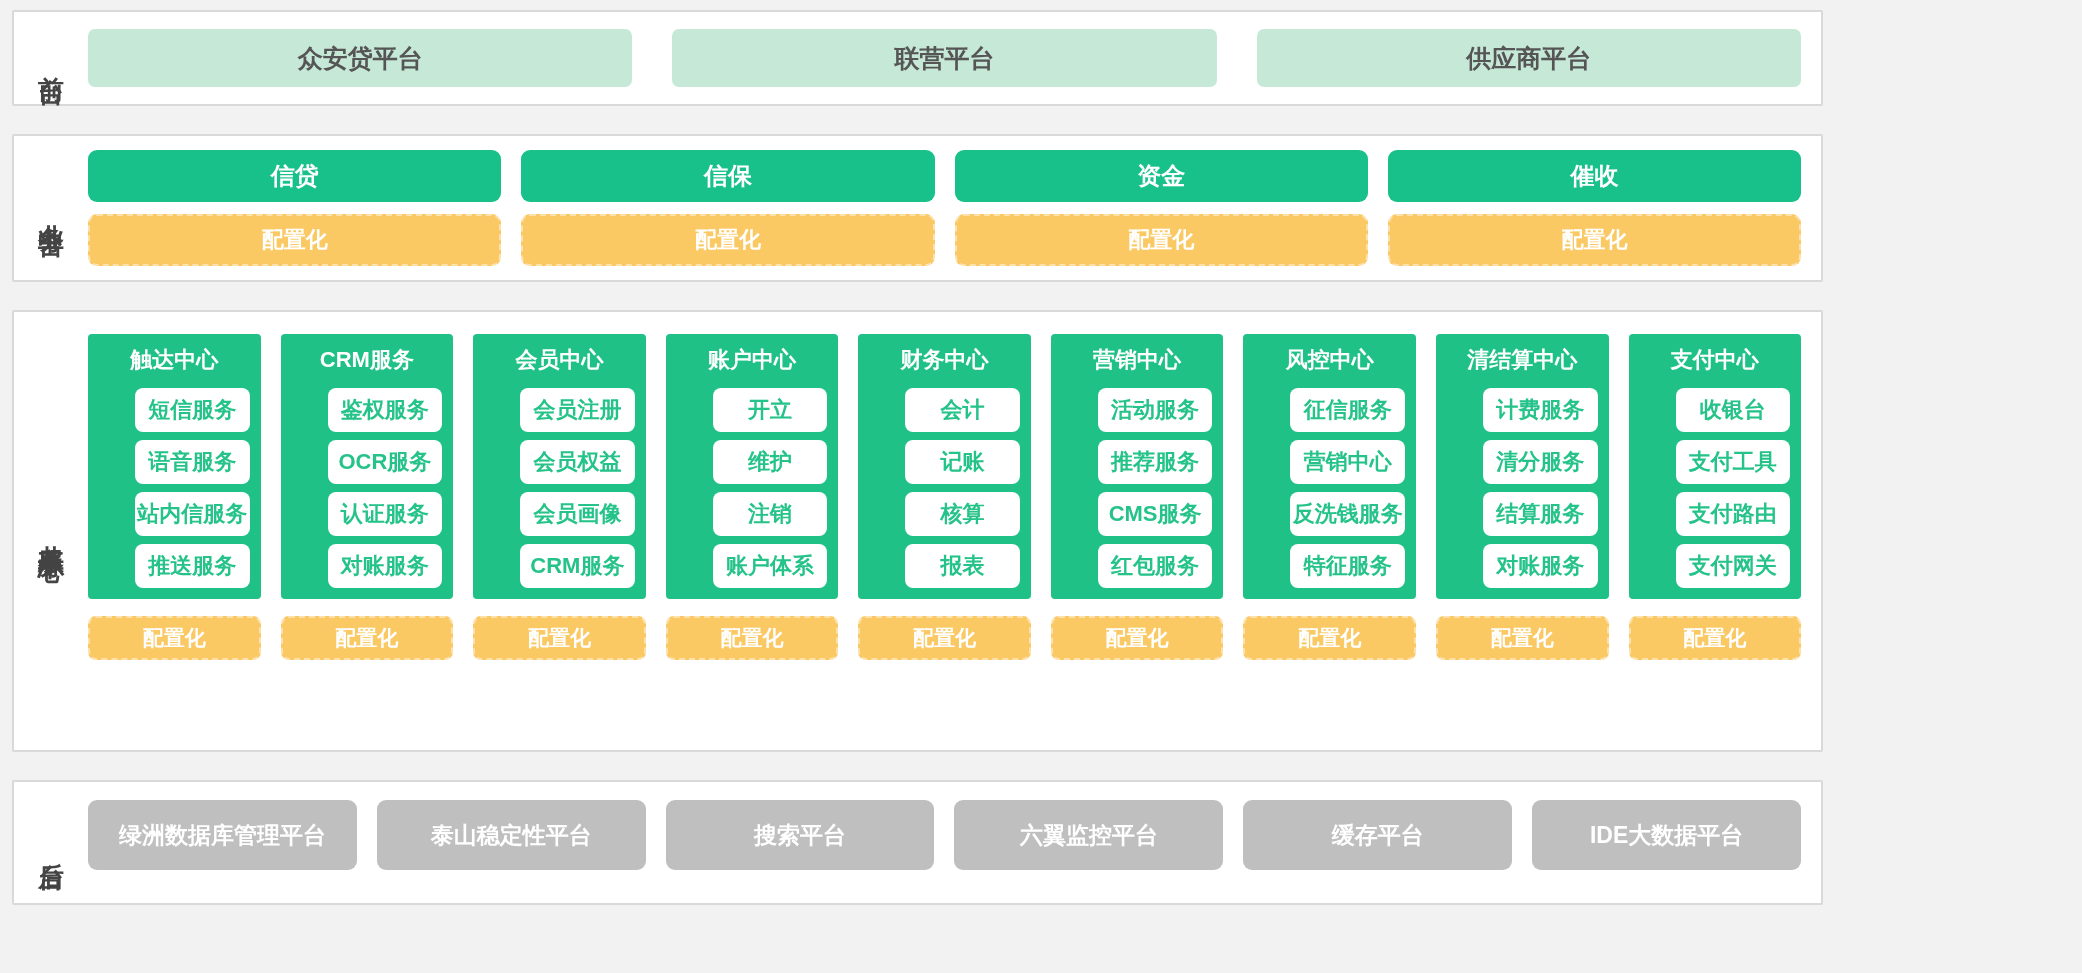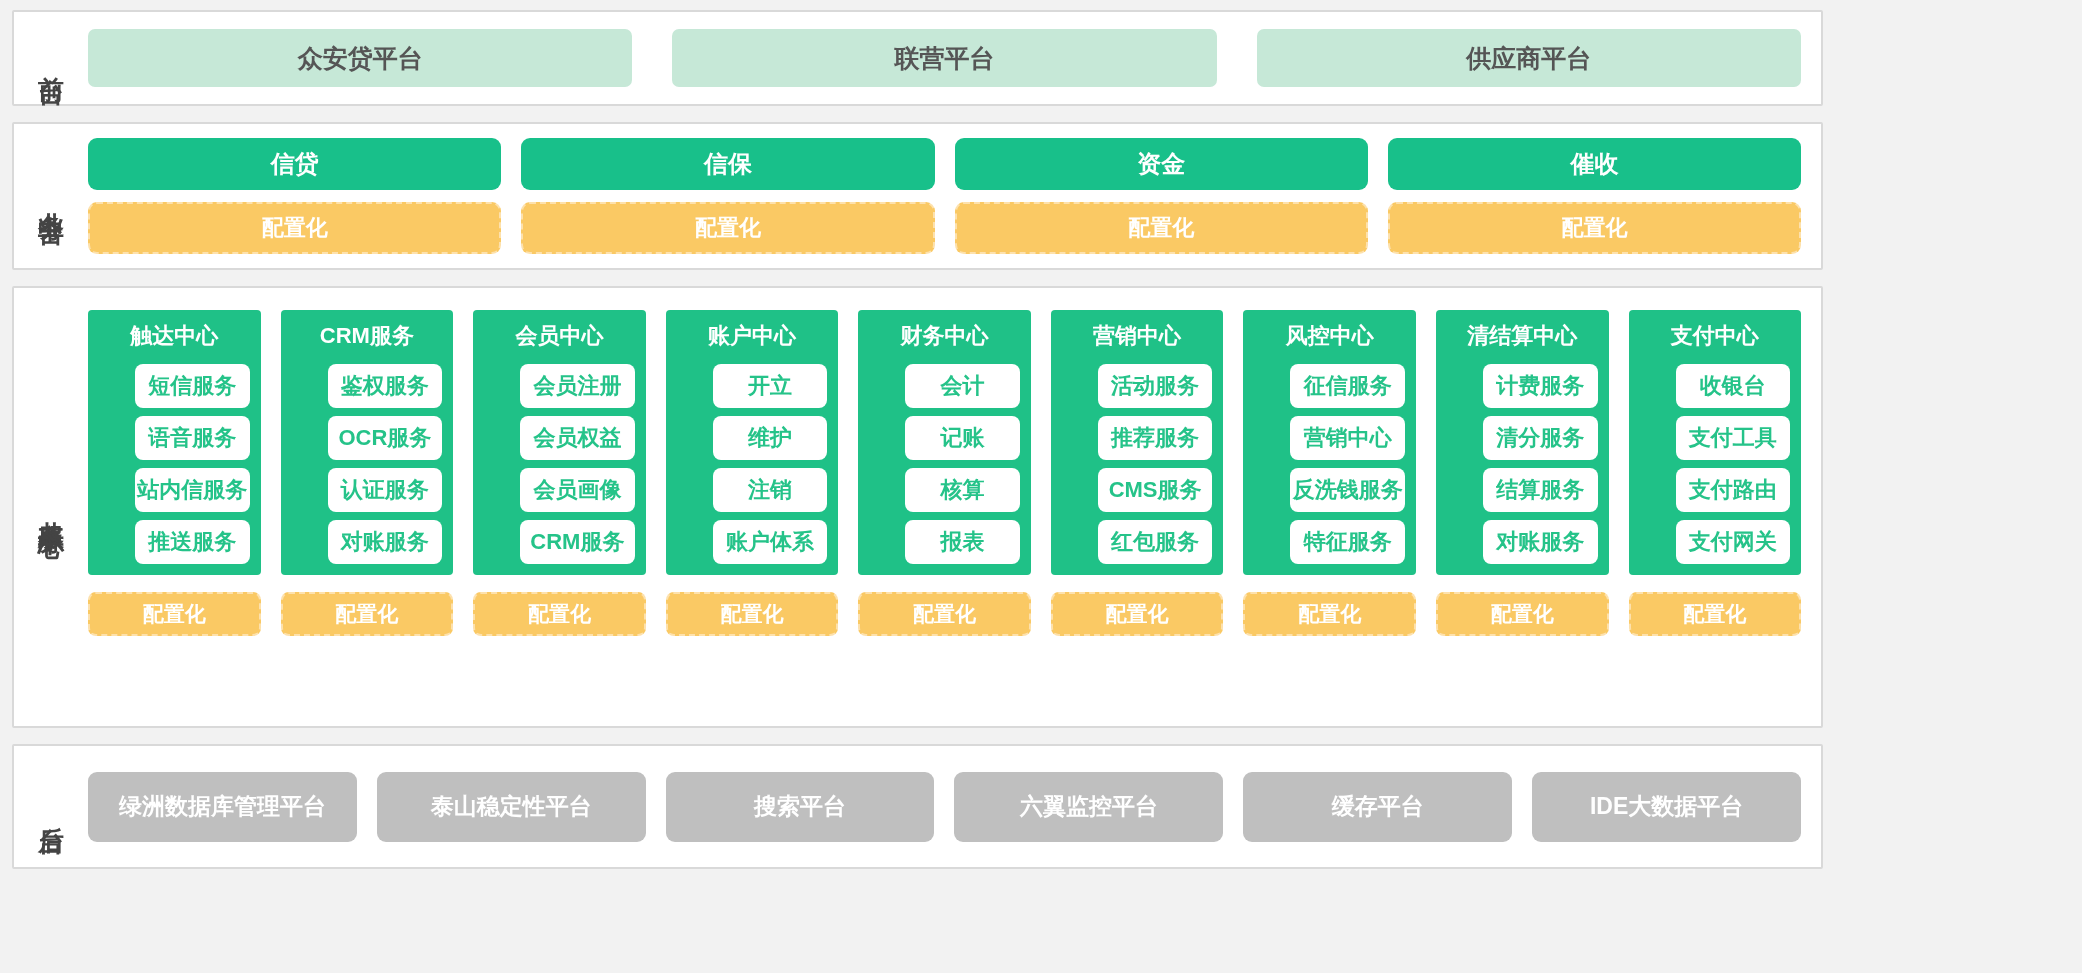--- a/index.html
+++ b/index.html
@@ -13,21 +13,21 @@
     font-family: "Liberation Sans", "DejaVu Sans", sans-serif;
     overflow: hidden;
   }
   #diagram {
     width: 1835px;
     height: 973px;
     box-sizing: border-box;
     padding: 10px 12px 12px 12px;
     display: flex;
     flex-direction: column;
-    gap: 16px;
+    gap: 28px;
     background: #f2f2f2;
   }
   .band {
     background: #ffffff;
     border: 2px solid #d9d9d9;
     border-radius: 2px;
     display: flex;
     align-items: stretch;
     box-sizing: border-box;
   }
@@ -169,23 +169,24 @@
     align-items: center;
     justify-content: center;
     color: #ffffff;
     font-size: 21px;
     font-weight: 600;
   }
 
   
   .band-back { height: 125px; }
   .band-back .band-body {
-    align-items: center;
+    align-items: flex-start;
     gap: 20px;
     padding: 0 20px 0 0;
+    margin-top: 18px;
   }
   .back-card {
     flex: 1 1 0;
     height: 70px;
     background: #bfbfbf;
     border-radius: 9px;
     display: flex;
     align-items: center;
     justify-content: center;
     color: #ffffff;

